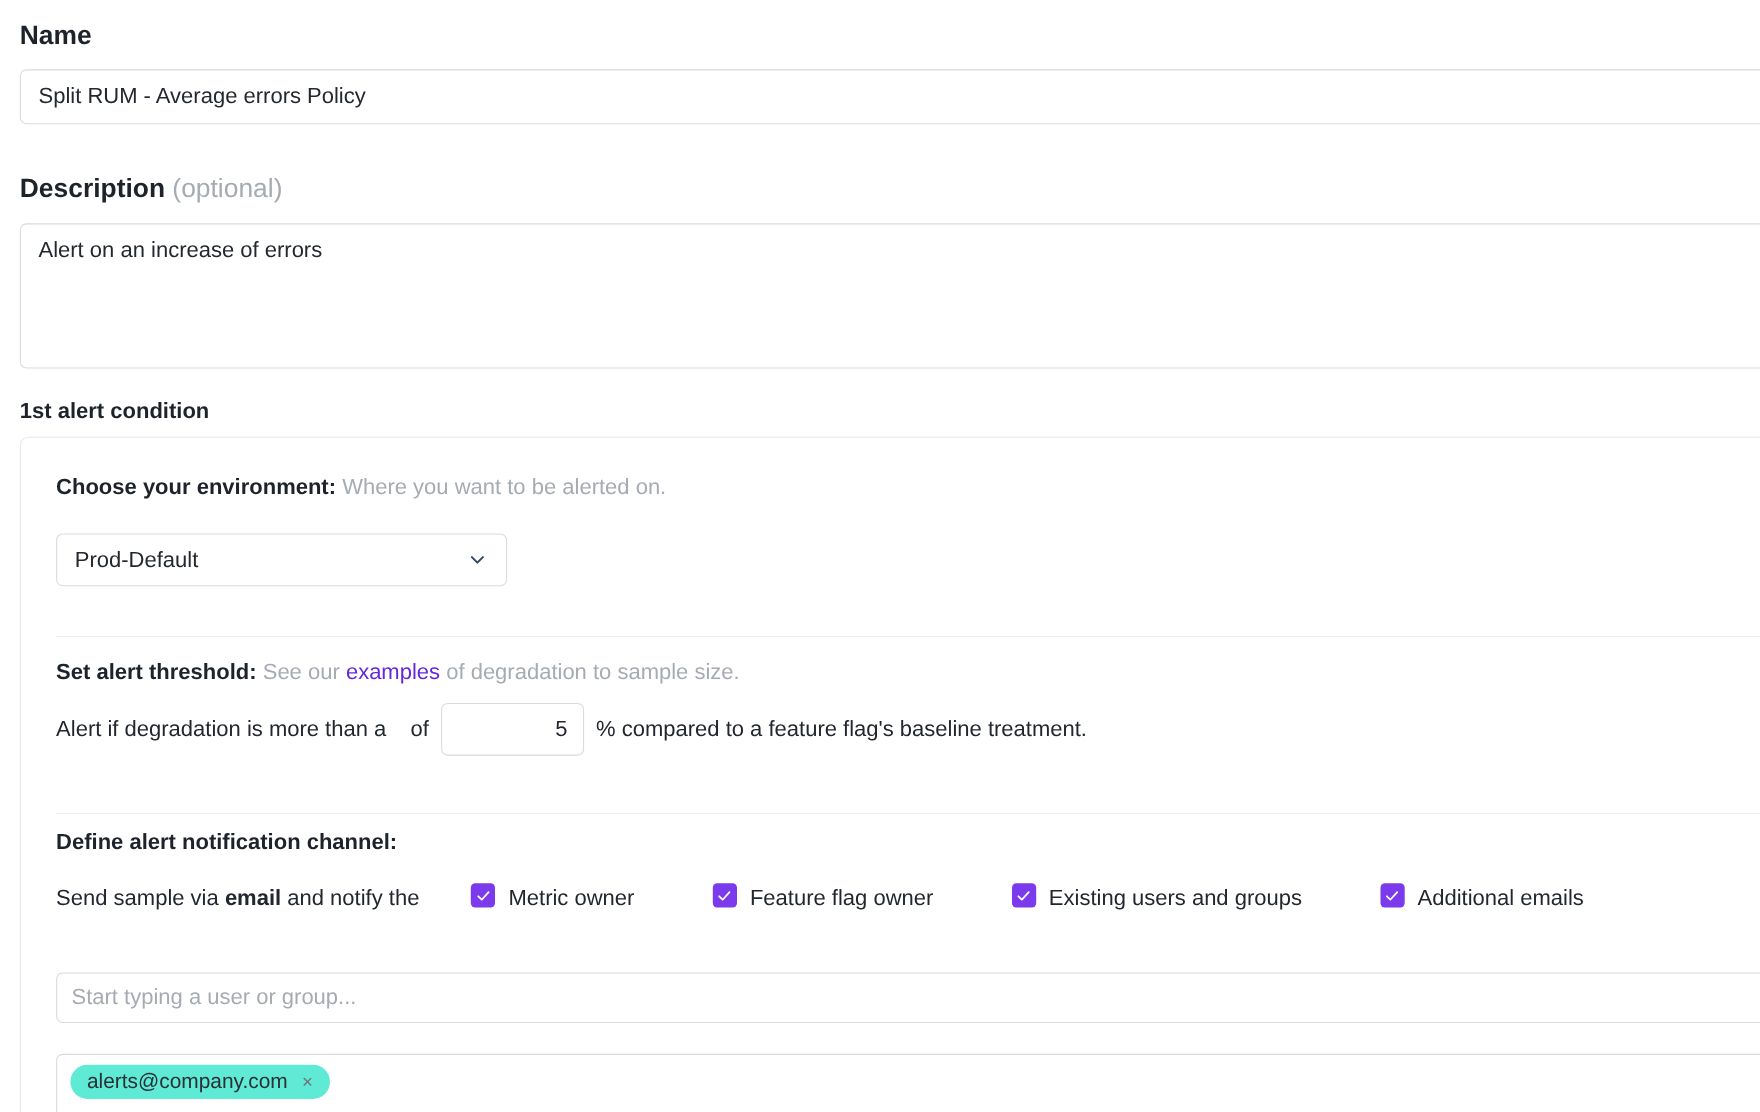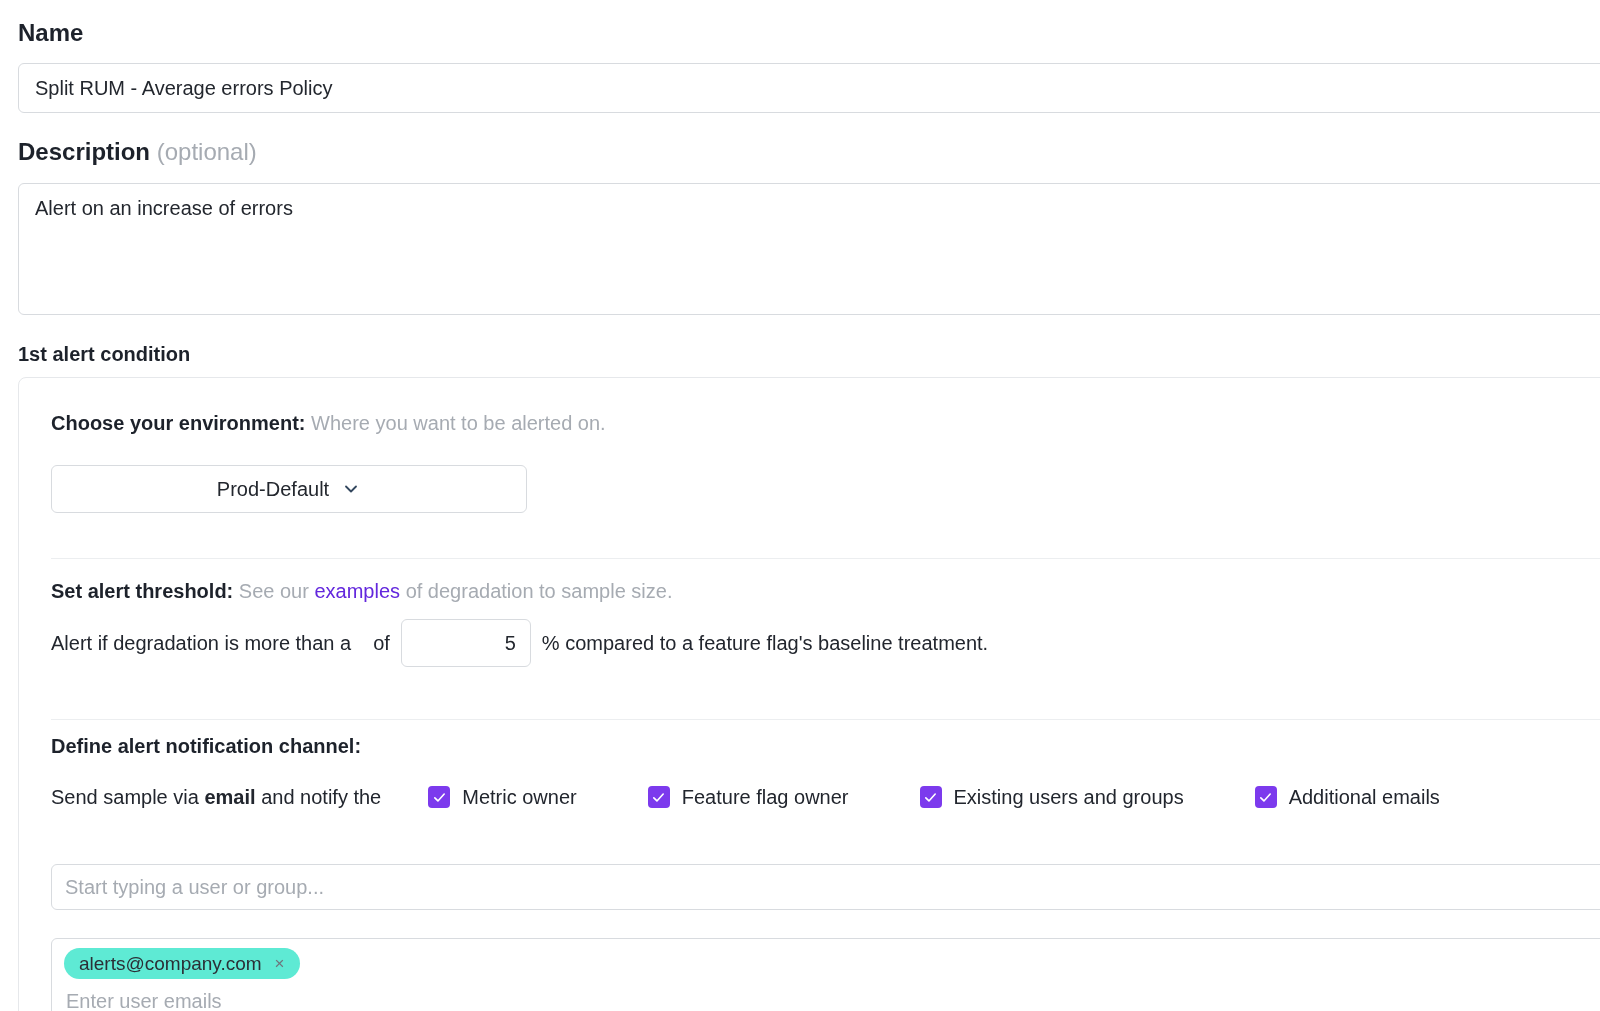--- a/index.html
+++ b/index.html
@@ -17,56 +17,56 @@
   .text-input, .textarea, .select, .num-input, .plain-input {
     font-family: "Liberation Sans", "DejaVu Sans", sans-serif;
     font-size: 20px; color: #23272e;
     border: 1px solid #d8dbdf; border-radius: 6px; background: #fff;
     outline: none;
   }
   .text-input { display: block; width: calc(100% + 10px); height: 50px; padding: 0 16px; margin-top: 17px; }
   .textarea { display: block; width: calc(100% + 10px); height: 132px; padding: 11px 16px; margin-top: 18px; resize: none; line-height: 26px; }
   ::placeholder { color: #a6abb2; opacity: 1; }
 
-  .desc-label { margin-top: 26px; }
+  .desc-label { margin-top: 46px; }
   .section-heading { margin-top: 26px; font-size: 20px; font-weight: 700; line-height: 26px; color: #1d222b; }
 
   .panel {
     margin-top: 10px; width: calc(100% + 30px); min-height: 720px;
     border: 1px solid #e6e8eb; border-radius: 8px;
     padding: 32px 0 0 32px;
   }
   .panel-label { font-size: 20px; line-height: 26px; color: #1d222b; white-space: nowrap; }
   .panel-label .bold { font-weight: 700; }
   .panel-label .hint { color: #a6abb2; }
   .link { color: #6327dd; cursor: pointer; }
 
   .select {
     display: inline-flex; align-items: center; justify-content: space-between;
     height: 48px; padding: 0 16px; cursor: pointer; white-space: nowrap;
   }
-  .env-select { width: 476px; margin-top: 29px; justify-content: center; }
+  .env-select { width: 410px; margin-top: 29px; }
   .chevron { width: 20px; height: 20px; flex: none; margin-left: 12px; }
 
   hr.divider { border: none; border-top: 1px solid #eceef0; }
   .divider-1 { margin-top: 45px; }
   .divider-2 { margin-top: 52px; }
 
   .threshold-label { margin-top: 19px; }
   .threshold-row {
     margin-top: 15px; display: flex; align-items: center; white-space: nowrap;
     font-size: 20px; color: #22262e;
   }
   .threshold-row .gap { width: 11px; flex: none; }
   .cmp-select { width: 294px; }
   .num-input { width: 130px; height: 48px; text-align: right; padding: 0 14px; }
 
   .define-label { margin-top: 13px; }
   .checkbox-row { margin-top: 24px; display: flex; align-items: center; white-space: nowrap; line-height: 28px; }
-  .cb-group { display: inline-flex; align-items: center; margin-left: 42px; cursor: pointer; padding-left: 29px; }
+  .cb-group { display: inline-flex; align-items: flex-start; margin-left: 42px; cursor: pointer; padding-left: 29px; }
   .cb-group.first { margin-left: 18px; }
   .checkbox {
     width: 22px; height: 22px; border-radius: 4px; background: #7c3aed;
     display: inline-flex; align-items: center; justify-content: center; flex: none;
   }
   .checkbox svg { width: 15px; height: 15px; }
   .cb-label { margin-left: 12px; }
 
   .plain-input { display: block; width: calc(100% + 10px); height: 46px; padding: 0 13px; margin-top: 53px; border-radius: 6px; }
 

